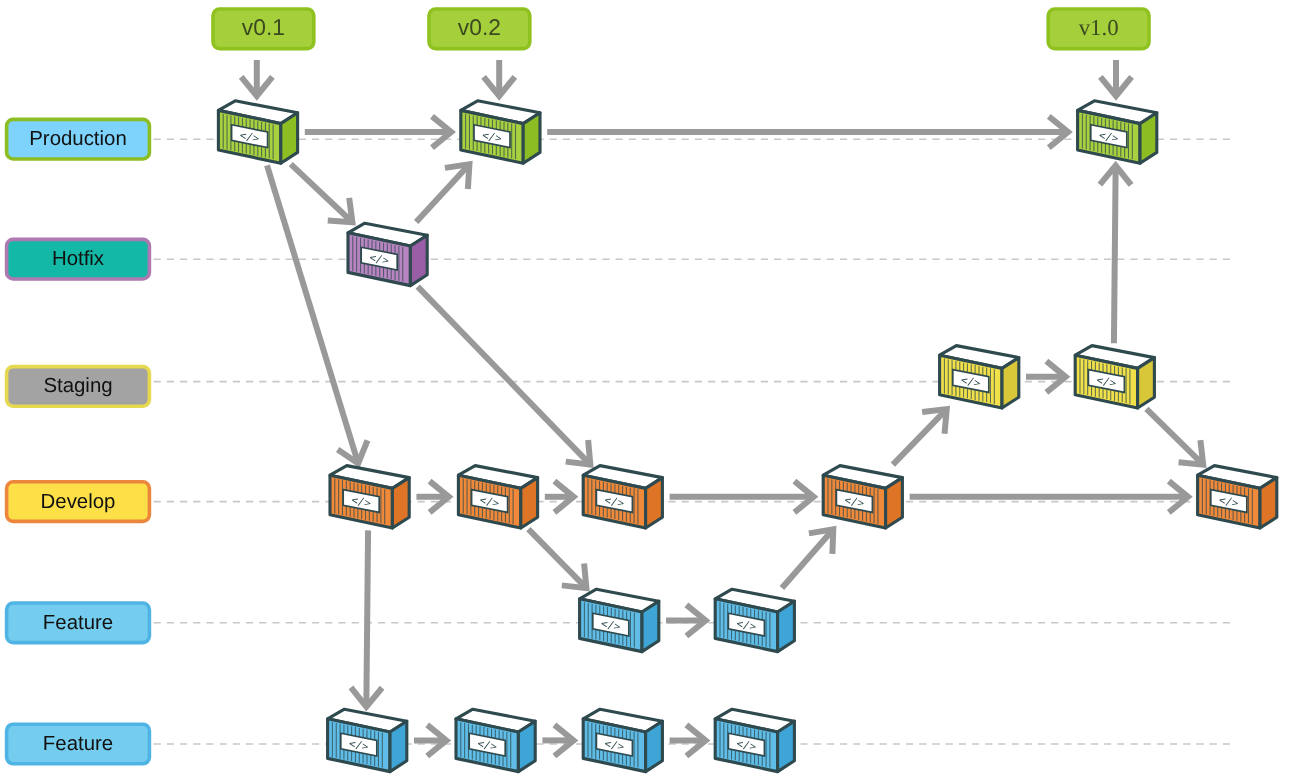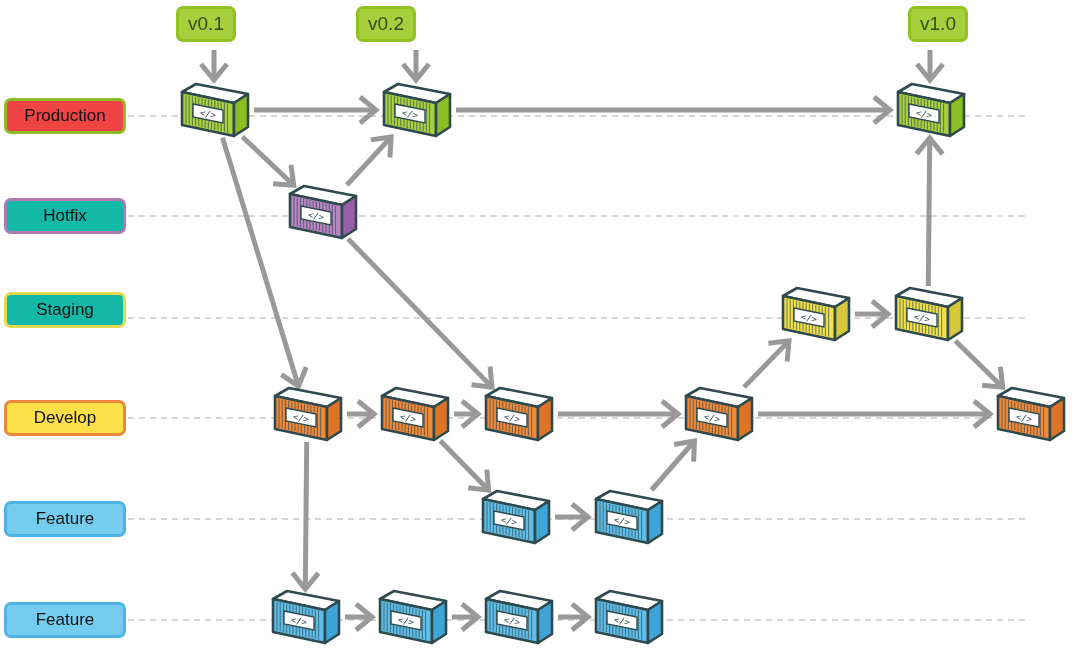--- a/index.html
+++ b/index.html
@@ -5,38 +5,38 @@
   html, body { margin: 0; padding: 0; background: #ffffff; }
   body { width: 1080px; height: 653px; position: relative; overflow: hidden; font-family: "Liberation Sans", sans-serif; }
   #diagram { position: absolute; left: 0; top: 0; }
   .lane-label {
     position: absolute; left: 4px; width: 122px; height: 36px;
     border-radius: 7px; box-sizing: border-box;
     display: flex; align-items: center; justify-content: center;
     font-size: 17px; color: #111; 
   }
   .tag {
-    position: absolute; width: 60px; height: 36px; border-radius: 7px; box-sizing: border-box;
+    position: absolute; width: 87px; height: 36px; border-radius: 7px; box-sizing: border-box;
     display: flex; align-items: center; justify-content: center;
     font-size: 19px; color: #3c4a20; background: #a6cf3c; border: 3px solid #8fc21f;
   }
 </style>
 </head>
 <body>
 
 <div id="labels">
-    <div class="lane-label" style="top: 98px; background: #ef4444; border: 3px solid rgb(140, 189, 34);">Production</div>
+    <div class="lane-label" style="top: 98px; background: #7dd3fc; border: 3px solid rgb(140, 189, 34);">Production</div>
     <div class="lane-label" style="top: 198px; background: #14b8a6; border: 3px solid rgb(173, 121, 176);">Hotfix</div>
-    <div class="lane-label" style="top: 292px; background: #14b8a6; border: 3px solid rgb(230, 216, 79);">Staging</div>
+    <div class="lane-label" style="top: 304px; background: #a3a3a3; border: 3px solid rgb(230, 216, 79);">Staging</div>
     <div class="lane-label" style="top: 400px; background: #fde047; border: 3px solid rgb(235, 134, 60);">Develop</div>
     <div class="lane-label" style="top: 501px; background: rgb(116, 205, 238); border: 3px solid rgb(79, 180, 228);">Feature</div>
     <div class="lane-label" style="top: 602px; background: rgb(116, 205, 238); border: 3px solid rgb(79, 180, 228);">Feature</div>
     <div class="tag" style="left: 176px; top: 6px;">v0.1</div>
     <div class="tag" style="left: 356px; top: 6px;">v0.2</div>
-    <div class="tag" style="left: 908px; top: 6px;">v1.0</div>
+    <div class="tag" style="left: 872px; top: 6px; font-family: Liberation Serif, serif;">v1.0</div>
   </div>
 <svg id="diagram" width="1080" height="653" xmlns="http://www.w3.org/2000/svg">
     <line x1="128" y1="116" x2="1028" y2="116" stroke="#c8c8c8" stroke-width="1.3" stroke-dasharray="6 5"></line>
     <line x1="128" y1="216" x2="1028" y2="216" stroke="#c8c8c8" stroke-width="1.3" stroke-dasharray="6 5"></line>
     <line x1="128" y1="318" x2="1028" y2="318" stroke="#c8c8c8" stroke-width="1.3" stroke-dasharray="6 5"></line>
     <line x1="128" y1="418" x2="1028" y2="418" stroke="#c8c8c8" stroke-width="1.3" stroke-dasharray="6 5"></line>
     <line x1="128" y1="519" x2="1028" y2="519" stroke="#c8c8c8" stroke-width="1.3" stroke-dasharray="6 5"></line>
     <line x1="128" y1="620" x2="1028" y2="620" stroke="#c8c8c8" stroke-width="1.3" stroke-dasharray="6 5"></line>
     <g>
       <g>

